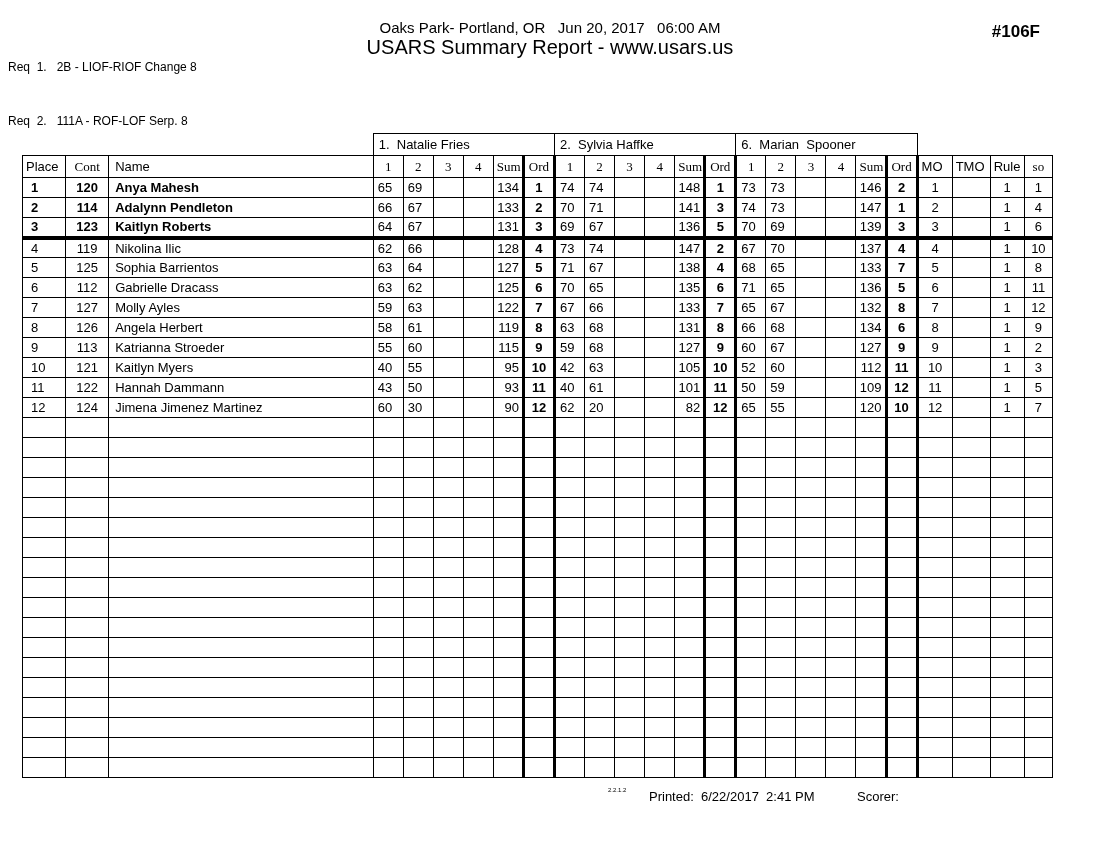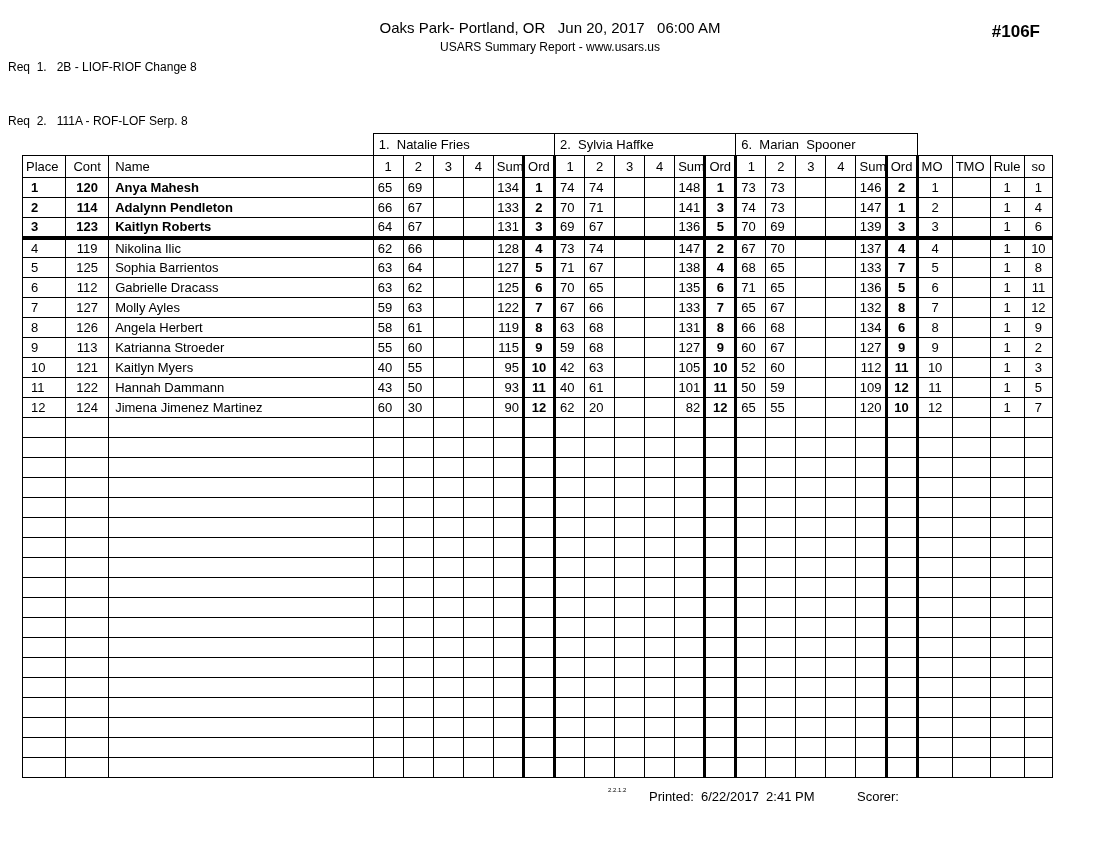--- a/index.html
+++ b/index.html
@@ -6,35 +6,35 @@
   html,body { margin:0; padding:0; background:#ffffff; }
   .page {
     position:relative; width:1100px; height:850px; background:#fff;
     font-family:"Liberation Sans", sans-serif; color:#000; overflow:hidden;
   }
   .reqs { position:absolute; top:22px; left:8px; font-size:12px; line-height:18px; white-space:pre; }
   .titleblock { position:absolute; top:18px; left:0; width:1100px; text-align:center; }
   .t1 { font-size:18px; font-weight:bold; line-height:21px; }
   .t2 { font-size:15px; line-height:19px; white-space:pre; }
   .t3 { font-size:19px; font-weight:bold; line-height:24px; }
-  .t4 { font-size:12px; line-height:20px; }
+  .t4 { font-size:20px; line-height:20px; }
   .eventnum { position:absolute; top:22px; right:60px; font-size:17px; font-weight:bold;margin-left:24px; }
 
   .tablewrap { position:absolute; top:133px; left:22px; }
   table { border-collapse:collapse; table-layout:fixed; width:1031px; font-size:13px; }
   td, th { border:1px solid #000; padding:0 3px; height:20px; overflow:hidden;
            white-space:pre; font-weight:normal; text-align:left; vertical-align:middle; }
   tr.jrow td, tr.hrow td { height:22px; }
   .nob { border:none; }
   .judgebox { padding-left:5px; }
   .tL { border-left:3px solid #000; }
   .tR { border-right:3px solid #000; }
   tr.sep td { border-bottom:4px solid #000; }
   .b { font-weight:bold; }
-  .ctr { text-align:center; }
+  .ctr { text-align:center;font-family:Liberation Serif, serif; }
   .c-place { padding-left:8px; }
   .c-cont  { text-align:center; }
   .c-name  { padding-left:6px; }
   .c-s     { padding-left:4px; }
   .c-sum   { text-align:right; padding-right:3px; }
   .c-ord   { text-align:center; font-weight:bold; }
   .c-mo, .c-tmo, .c-rule, .c-so { text-align:center; }
   .h-place { padding-left:3px; }
   .h-name  { padding-left:6px; }
   .h-mo, .h-tmo, .h-rule { padding-left:3px;margin-left:40px; }

